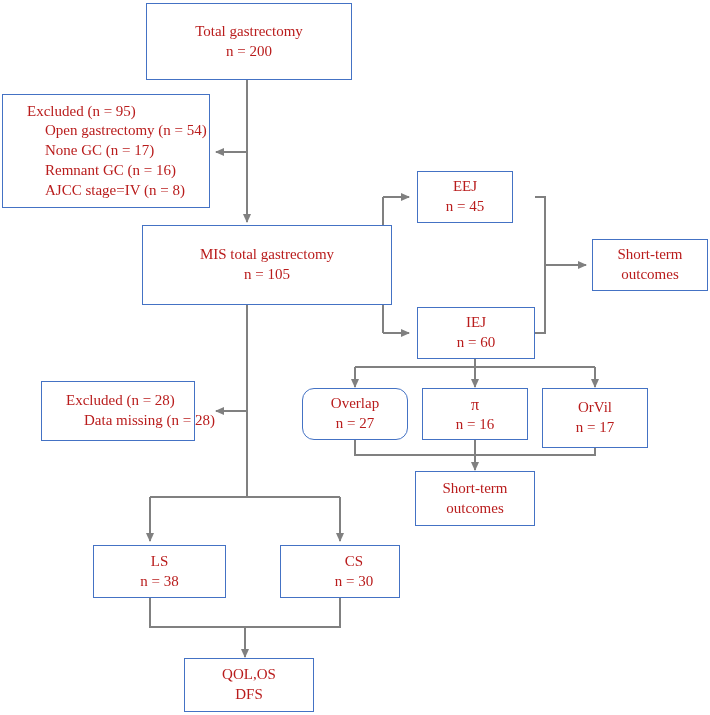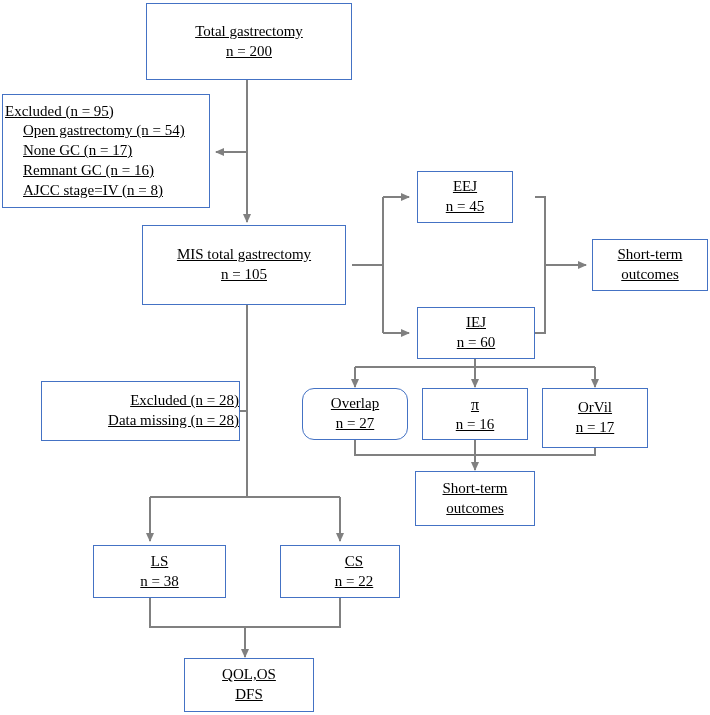--- a/index.html
+++ b/index.html
@@ -22,37 +22,36 @@
     top: 0;
     width: 710px;
     height: 715px;
     pointer-events: none;
   }
   .node {
     position: absolute;
     box-sizing: border-box;
     border: 1.6px solid #4472c4;
     background: #ffffff;
-    color: #000000;
+    color: #b91c1c;
     display: flex;
     flex-direction: column;
     align-items: center;
     justify-content: center;
     font-size: 15px;
     line-height: 1.32;
     z-index: 2;
-    text-decoration: underline;
   }
   .node .line {
     white-space: pre;
   }
   .node.left-align {
     align-items: flex-start;
     justify-content: center;
-    padding-left: 2px;
+    padding-left: 24px;
   }
   .node.left-align .line {
     text-align: left;
   }
   .node.left-align .line.indent {
     padding-left: 18px;
   }
   .pi-glyph {
     font-size: 16px;
   }
@@ -109,21 +108,21 @@
   </div>
 
   <div class="node left-align" style="left:2px; top:94px; width:208px; height:114px;">
     <span class="line">Excluded (n = 95)</span>
     <span class="line indent">Open gastrectomy (n = 54)</span>
     <span class="line indent">None GC (n = 17)</span>
     <span class="line indent">Remnant GC (n = 16)</span>
     <span class="line indent">AJCC stage=IV (n = 8)</span>
   </div>
 
-  <div class="node" style="left:142px; top:225px; width:204px; height:80px;">
+  <div class="node" style="left:142px; top:225px; width:250px; height:80px;">
     <span class="line">MIS total gastrectomy</span>
     <span class="line">n = 105</span>
   </div>
 
   <div class="node" style="left:417px; top:171px; width:96px; height:52px;">
     <span class="line">EEJ</span>
     <span class="line">n = 45</span>
   </div>
 
   <div class="node" style="left:417px; top:307px; width:118px; height:52px;">
@@ -149,33 +148,33 @@
   <div class="node" style="left:542px; top:388px; width:106px; height:60px;">
     <span class="line">OrVil</span>
     <span class="line">n = 17</span>
   </div>
 
   <div class="node" style="left:415px; top:471px; width:120px; height:55px;">
     <span class="line">Short-term</span>
     <span class="line">outcomes</span>
   </div>
 
-  <div class="node left-align" style="left:41px; top:381px; width:199px; height:60px;align-items:flex-end;">
+  <div class="node left-align" style="left:41px; top:381px; width:154px; height:60px;">
     <span class="line">Excluded (n = 28)</span>
     <span class="line indent">Data missing (n = 28)</span>
   </div>
 
   <div class="node" style="left:93px; top:545px; width:133px; height:53px;">
     <span class="line">LS</span>
     <span class="line">n = 38</span>
   </div>
 
   <div class="node" style="left:280px; top:545px; width:120px; height:53px;padding-left:28px;">
     <span class="line">CS</span>
-    <span class="line">n = 22</span>
+    <span class="line">n = 30</span>
   </div>
 
   <div class="node" style="left:184px; top:658px; width:130px; height:54px;text-align:right;">
     <span class="line">QOL,OS</span>
     <span class="line">DFS</span>
   </div>
 
 </div>
 
 </body></html>

